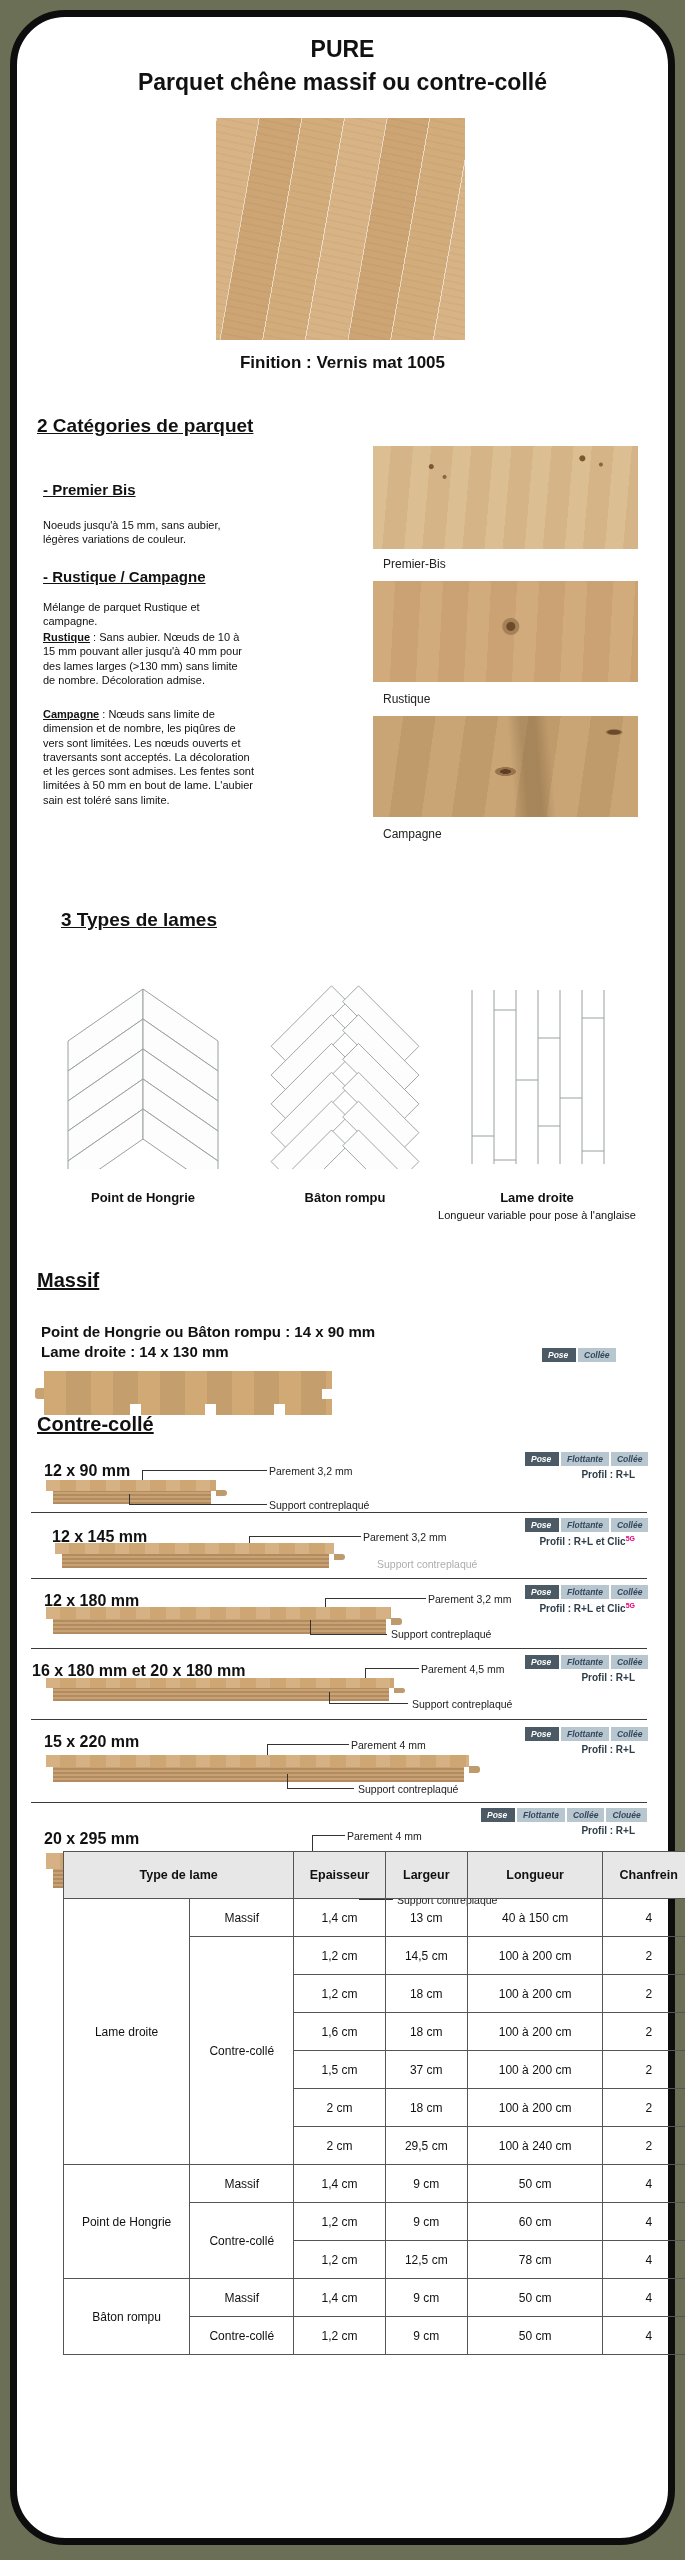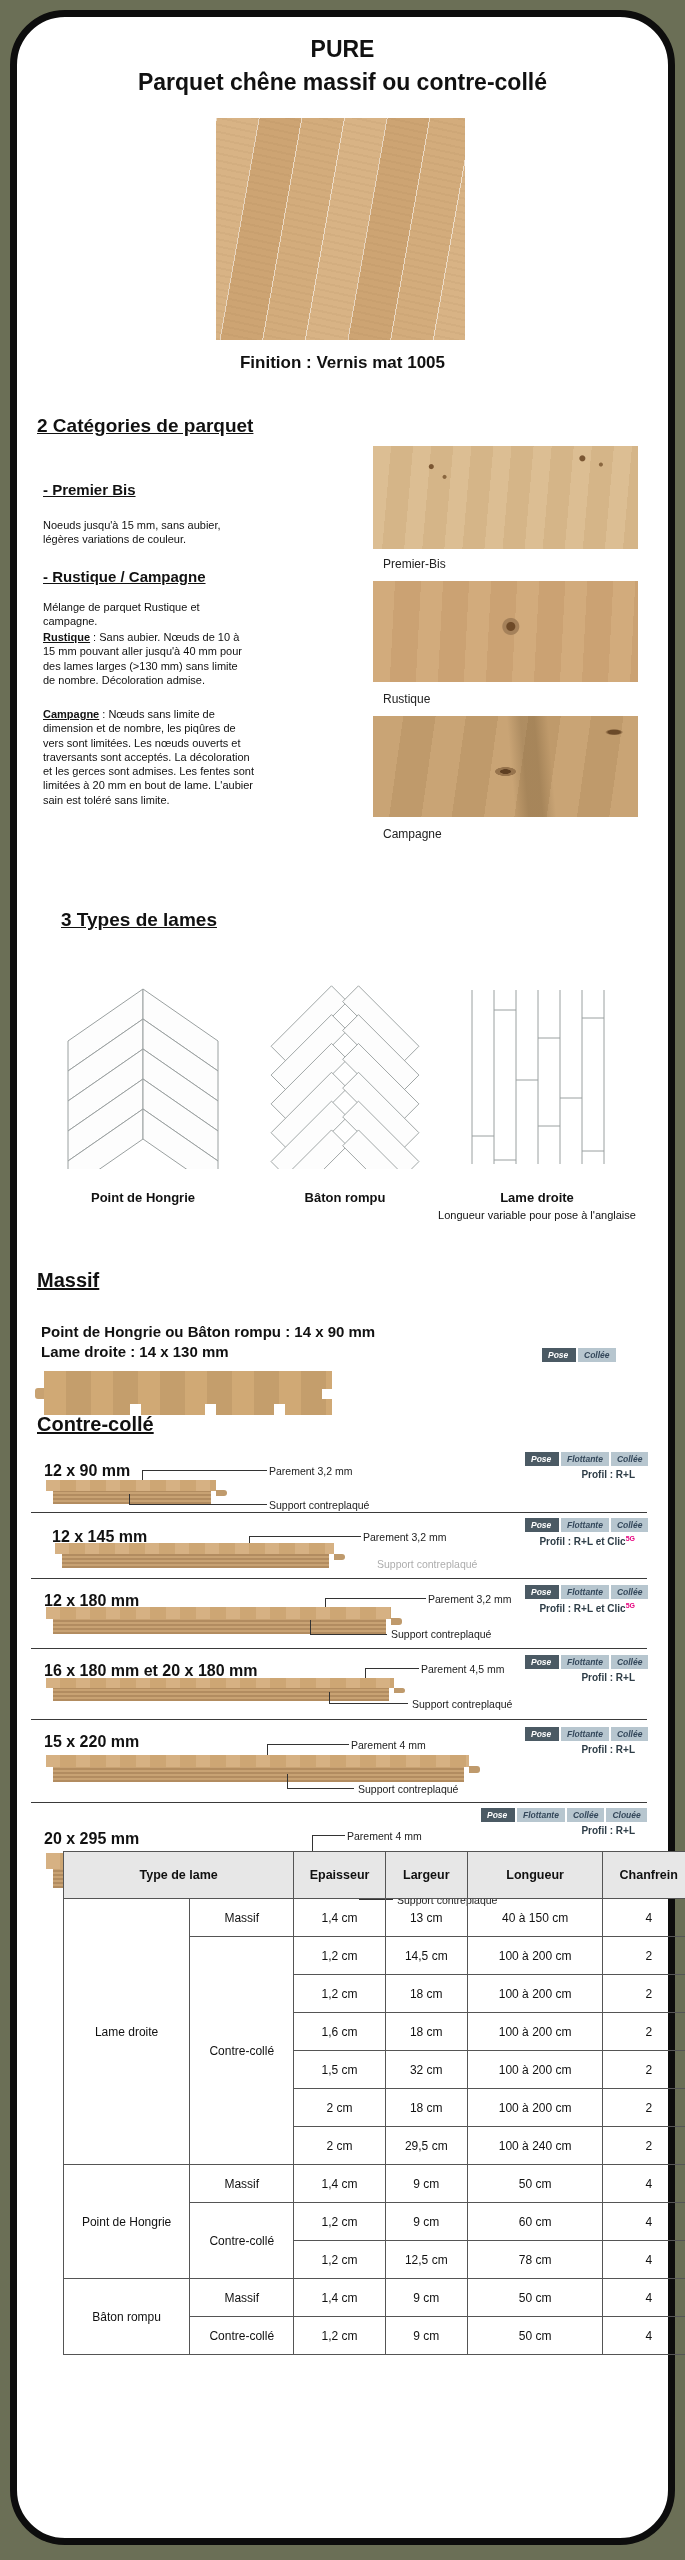--- a/index.html
+++ b/index.html
@@ -82,21 +82,21 @@
   </div>
   <div class="abs photo"></div>
   <div class="abs finition center">Finition : Vernis mat 1005</div>
 
   <div class="abs h1u" style="left:20px;top:398px;">2 Catégories de parquet</div>
   <div class="abs h2u" style="left:26px;top:464px;">- Premier Bis</div>
   <div class="abs para" style="left:26px;top:501px;width:202px;">Noeuds jusqu'à 15 mm, sans aubier,  légères variations de couleur.</div>
   <div class="abs h2u" style="left:26px;top:551px;">- Rustique / Campagne</div>
   <div class="abs para" style="left:26px;top:583px;width:210px;">Mélange de parquet Rustique et campagne.</div>
   <div class="abs para" style="left:26px;top:613px;width:205px;"><span class="term">Rustique</span><span> : Sans aubier. Nœuds de 10 à 15 mm pouvant aller  jusqu'à 40 mm pour des lames larges (&gt;130 mm) sans limite de nombre. Décoloration admise.</span></div>
-  <div class="abs para" style="left:26px;top:690px;width:212px;"><span class="term">Campagne</span><span> : Nœuds sans limite de dimension et de nombre, les piqûres de vers sont limitées. Les nœuds ouverts et traversants sont acceptés. La décoloration et les gerces sont admises. Les fentes sont limitées à 20 mm en bout de lame. L'aubier sain est toléré sans limite.</span></div>
+  <div class="abs para" style="left:26px;top:690px;width:212px;"><span class="term">Campagne</span><span> : Nœuds sans limite de dimension et de nombre, les piqûres de vers sont limitées. Les nœuds ouverts et traversants sont acceptés. La décoloration et les gerces sont admises. Les fentes sont limitées à 50 mm en bout de lame. L'aubier sain est toléré sans limite.</span></div>
 
   <div class="abs sample s1"></div>
   <div class="abs wood-label" style="left:366px;top:540px;">Premier-Bis</div>
   <div class="abs sample s2"></div>
   <div class="abs wood-label" style="left:366px;top:675px;">Rustique</div>
   <div class="abs sample s3"></div>
   <div class="abs wood-label" style="left:366px;top:810px;">Campagne</div>
 
   <div class="abs h1u" style="left:20px;top:892px;margin-left:24px;">3 Types de lames</div>
 
@@ -231,21 +231,21 @@
   <div class="abs hl" style="left:293px;top:1617px;width:77px;"></div>
   <div class="abs ann" style="left:374px;top:1611px;">Support contreplaqué</div>
   <div class="abs sep" style="top:1631px;"></div>
 
   <div class="abs badge-row" style="left:496px;top:1638px;">
     <span class="badge dark">Pose</span>
     <span class="badge">Flottante</span>
     <span class="badge">Collée</span>
   </div>
   <div class="abs profil" style="left:448px;top:1655px;"><span>Profil : R+L</span></div>
-  <div class="abs size-title" style="left:27px;top:1645px;">16 x 180 mm et 20 x 180 mm</div>
+  <div class="abs size-title" style="left:15px;top:1645px;">16 x 180 mm et 20 x 180 mm</div>
   <div class="abs ann" style="left:404px;top:1646px;">Parement 4,5 mm</div>
   <div class="abs hl" style="left:348px;top:1651px;width:54px;"></div>
   <div class="abs vl" style="left:348px;top:1651px;height:13px;"></div>
   <div class="cc-plank" style="left:29px;top:1661px;width:359px;height:23px;">
     <div class="p-top"></div>
       <div class="p-bot"></div>
       <div class="p-tongue"></div>
   </div>
   <div class="abs vl" style="left:312px;top:1675px;height:11px;"></div>
   <div class="abs hl" style="left:312px;top:1686px;width:79px;"></div>
@@ -334,21 +334,21 @@
             <td>2</td>
           </tr>
           <tr>
             <td>1,6 cm</td>
             <td>18 cm</td>
             <td>100 à 200 cm</td>
             <td>2</td>
           </tr>
           <tr>
             <td>1,5 cm</td>
-            <td>32 cm</td>
+            <td>37 cm</td>
             <td>100 à 200 cm</td>
             <td>2</td>
           </tr>
           <tr>
             <td>2 cm</td>
             <td>18 cm</td>
             <td>100 à 200 cm</td>
             <td>2</td>
           </tr>
           <tr>

